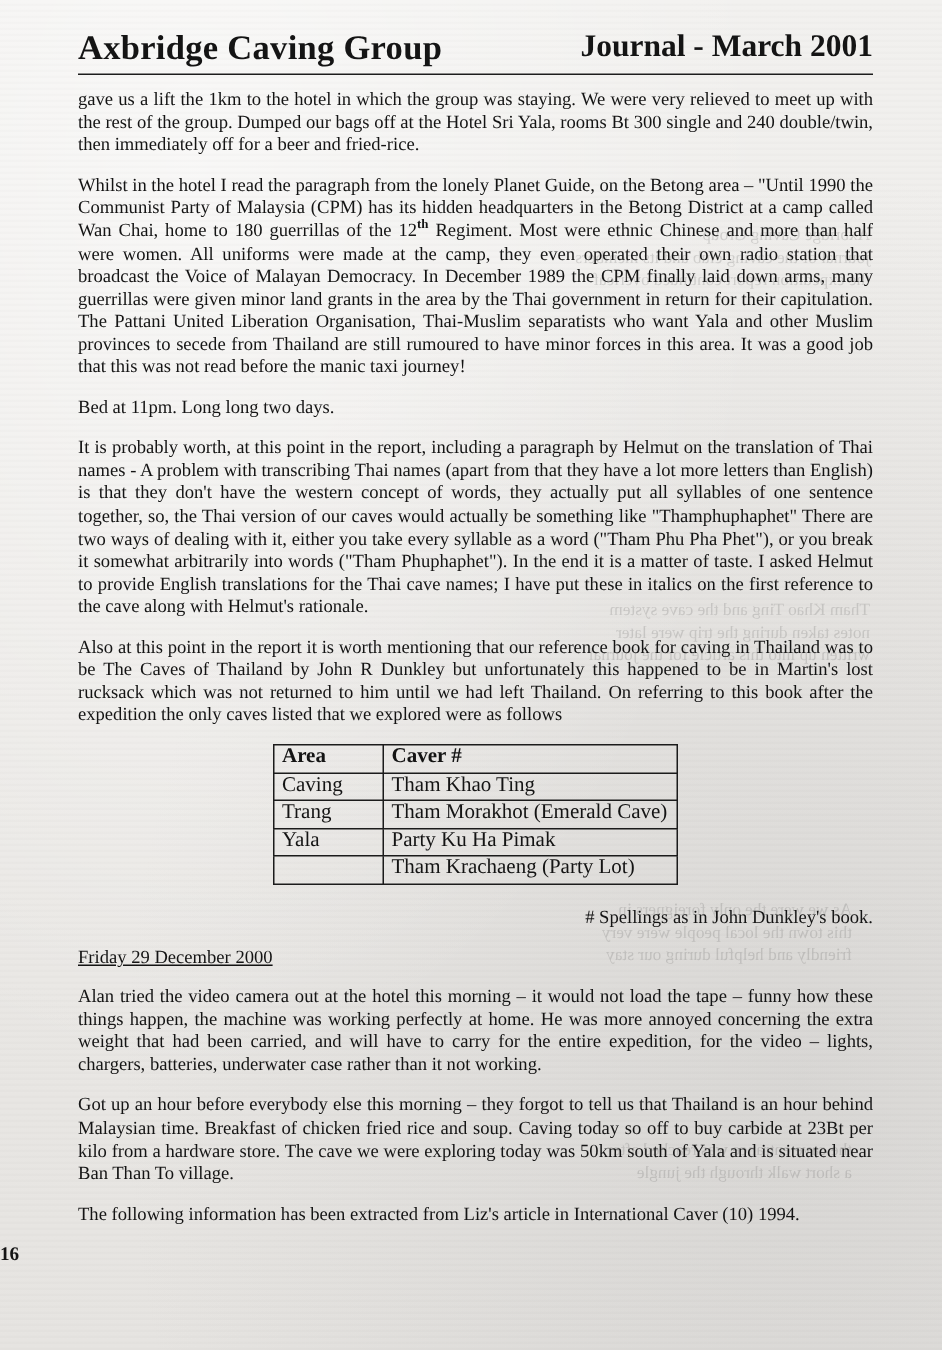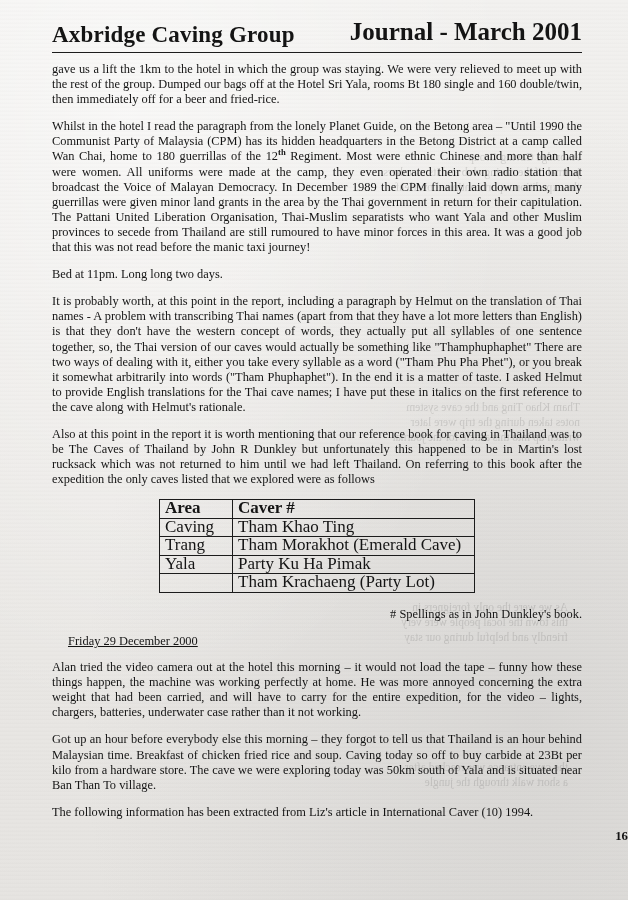--- a/index.html
+++ b/index.html
@@ -47,79 +47,79 @@
   .journal-title {
     font-family: "Liberation Serif", serif;
     font-weight: bold;
     font-size: 23px;
     letter-spacing: 0.2px;
     white-space: nowrap;
   }
   .issue {
     font-family: "Liberation Serif", serif;
     font-weight: bold;
-    font-size: 25px;
+    font-size: 21px;
     white-space: nowrap;
     padding-bottom: 2px;
   }
 
   
   p.para {
     margin: 0 0 12px 0;
     font-size: 12.4px;
     line-height: 15.1px;
     text-align: justify;
     text-justify: inter-word;
     hyphens: none;
   }
   sup { font-size: 8.6px; vertical-align: super; line-height: 0; font-weight: bold; }
   .underline-head {
-    margin: 0 0 11px 16px;
+    margin: 0 0 11px 0;
     font-size: 12.4px;
     line-height: 15.1px;
     text-decoration: underline;
     font-weight: normal;
   }
   .note {
     margin: 0 0 12px 0;
     font-size: 12.4px;
     line-height: 15.1px;
     text-align: right;
   }
 
   
   .table-wrap {
     display: flex;
     justify-content: center;
     margin: 8px 0 14px 0;
   }
   table.caves {
     border-collapse: collapse;
-    width: 316px;
-    font-size: 17px;
+    width: 270px;
+    font-size: 14px;
   }
   table.caves td {
     border: 1.1px solid #1b1b1b;
     padding: 1px 5px 2px 5px;
     line-height: 14.5px;
     vertical-align: top;
   }
   table.caves td.area { width: 62px; }
   table.caves tr.head td {
     font-weight: bold;
   }
   table.caves td.blank { border-top: none; }
 
   
   .folio {
     position: absolute;
     left: 0;
     right: 0;
     bottom: 56px;
-    text-align: right;
+    text-align: left;
     font-size: 12.8px;
     font-weight: bold;
   }
   
   .bleed {
     position: absolute;
     pointer-events: none;
     color: rgba(60,60,60,0.17);
     font-size: 11.5px;
     line-height: 15px;
@@ -152,21 +152,21 @@
 
   <div class="masthead">
     <div class="journal-title">
       <span>Axbridge Caving Group</span>
     </div>
     <div class="issue">
       <span>Journal  -  March 2001</span>
     </div>
   </div>
 
-  <p class="para">gave us a lift the 1km to the hotel in which the group was staying. We were very relieved to meet up with the rest of the group. Dumped our bags off at the Hotel Sri Yala, rooms Bt 180 single and 160 double/twin, then immediately off for a beer and fried-rice.</p>
+  <p class="para">gave us a lift the 1km to the hotel in which the group was staying. We were very relieved to meet up with the rest of the group. Dumped our bags off at the Hotel Sri Yala, rooms Bt 300 single and 240 double/twin, then immediately off for a beer and fried-rice.</p>
 
   <p class="para"><span>Whilst in the hotel I read the paragraph from the lonely Planet Guide, on the Betong area – "Until 1990 the Communist Party of Malaysia (CPM) has its hidden headquarters in the Betong District at a camp called Wan Chai, home to 180 guerrillas of the 12</span><sup>th</sup><span> Regiment. Most were ethnic Chinese and more than half were women. All uniforms were made at the camp, they even operated their own radio station that broadcast the Voice of Malayan Democracy. In December 1989 the CPM finally laid down arms, many guerrillas were given minor land grants in the area by the Thai government in return for their capitulation. The Pattani United Liberation Organisation, Thai-Muslim separatists who want Yala and other Muslim provinces to secede from Thailand are still rumoured to have minor forces in this area. It was a good job that this was not read before the manic taxi journey!</span></p>
 
   <p class="para">Bed at 11pm. Long long two days.</p>
 
   <p class="para">It is probably worth, at this point in the report, including a paragraph by Helmut on the translation of Thai names - A problem with transcribing Thai names (apart from that they have a lot more letters than English) is that they don't have the western concept of words, they actually put all syllables of one sentence together, so, the Thai version of our caves would actually be something like "Thamphuphaphet" There are two ways of dealing with it, either you take every syllable as a word ("Tham Phu Pha Phet"), or you break it somewhat arbitrarily into words ("Tham Phuphaphet"). In the end it is a matter of taste. I asked Helmut to provide English translations for the Thai cave names; I have put these in italics on the first reference to the cave along with Helmut's rationale.</p>
 
   <p class="para">Also at this point in the report it is worth mentioning that our reference book for caving in Thailand was to be The Caves of Thailand by John R Dunkley but unfortunately this happened to be in Martin's lost rucksack which was not returned to him until we had left Thailand. On referring to this book after the expedition the only caves listed that we explored were as follows</p>
 
   <div class="table-wrap">

